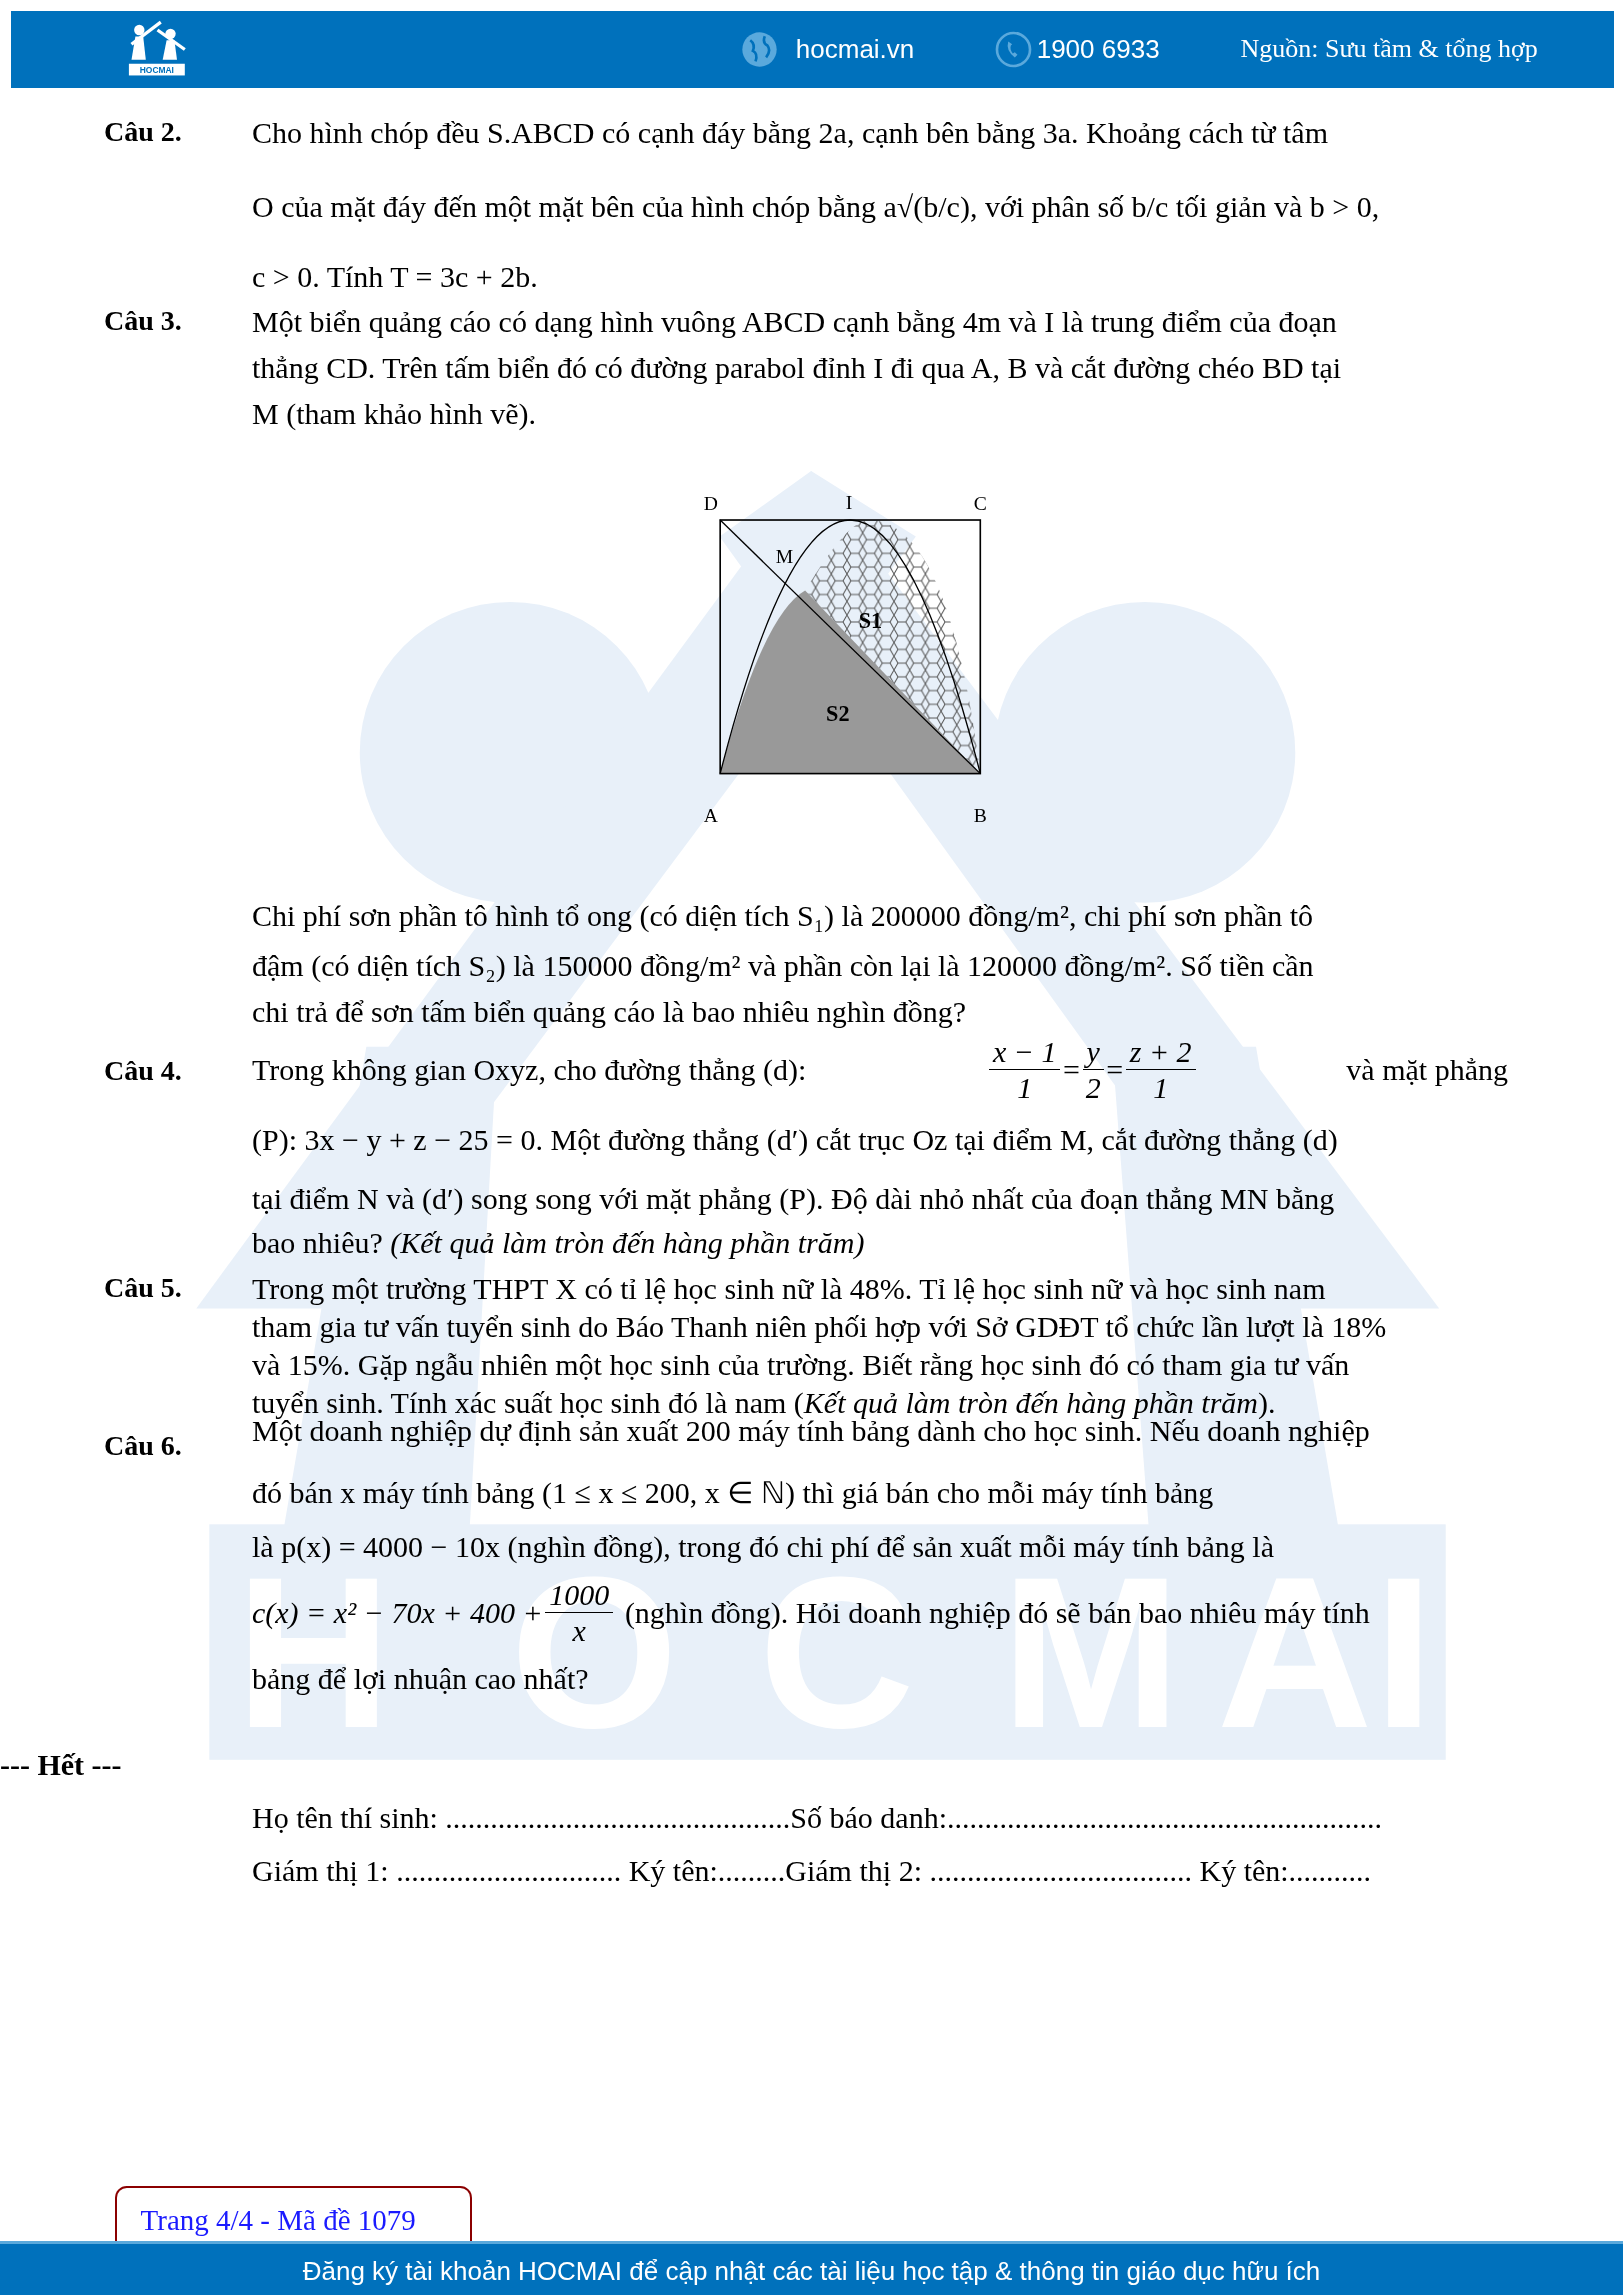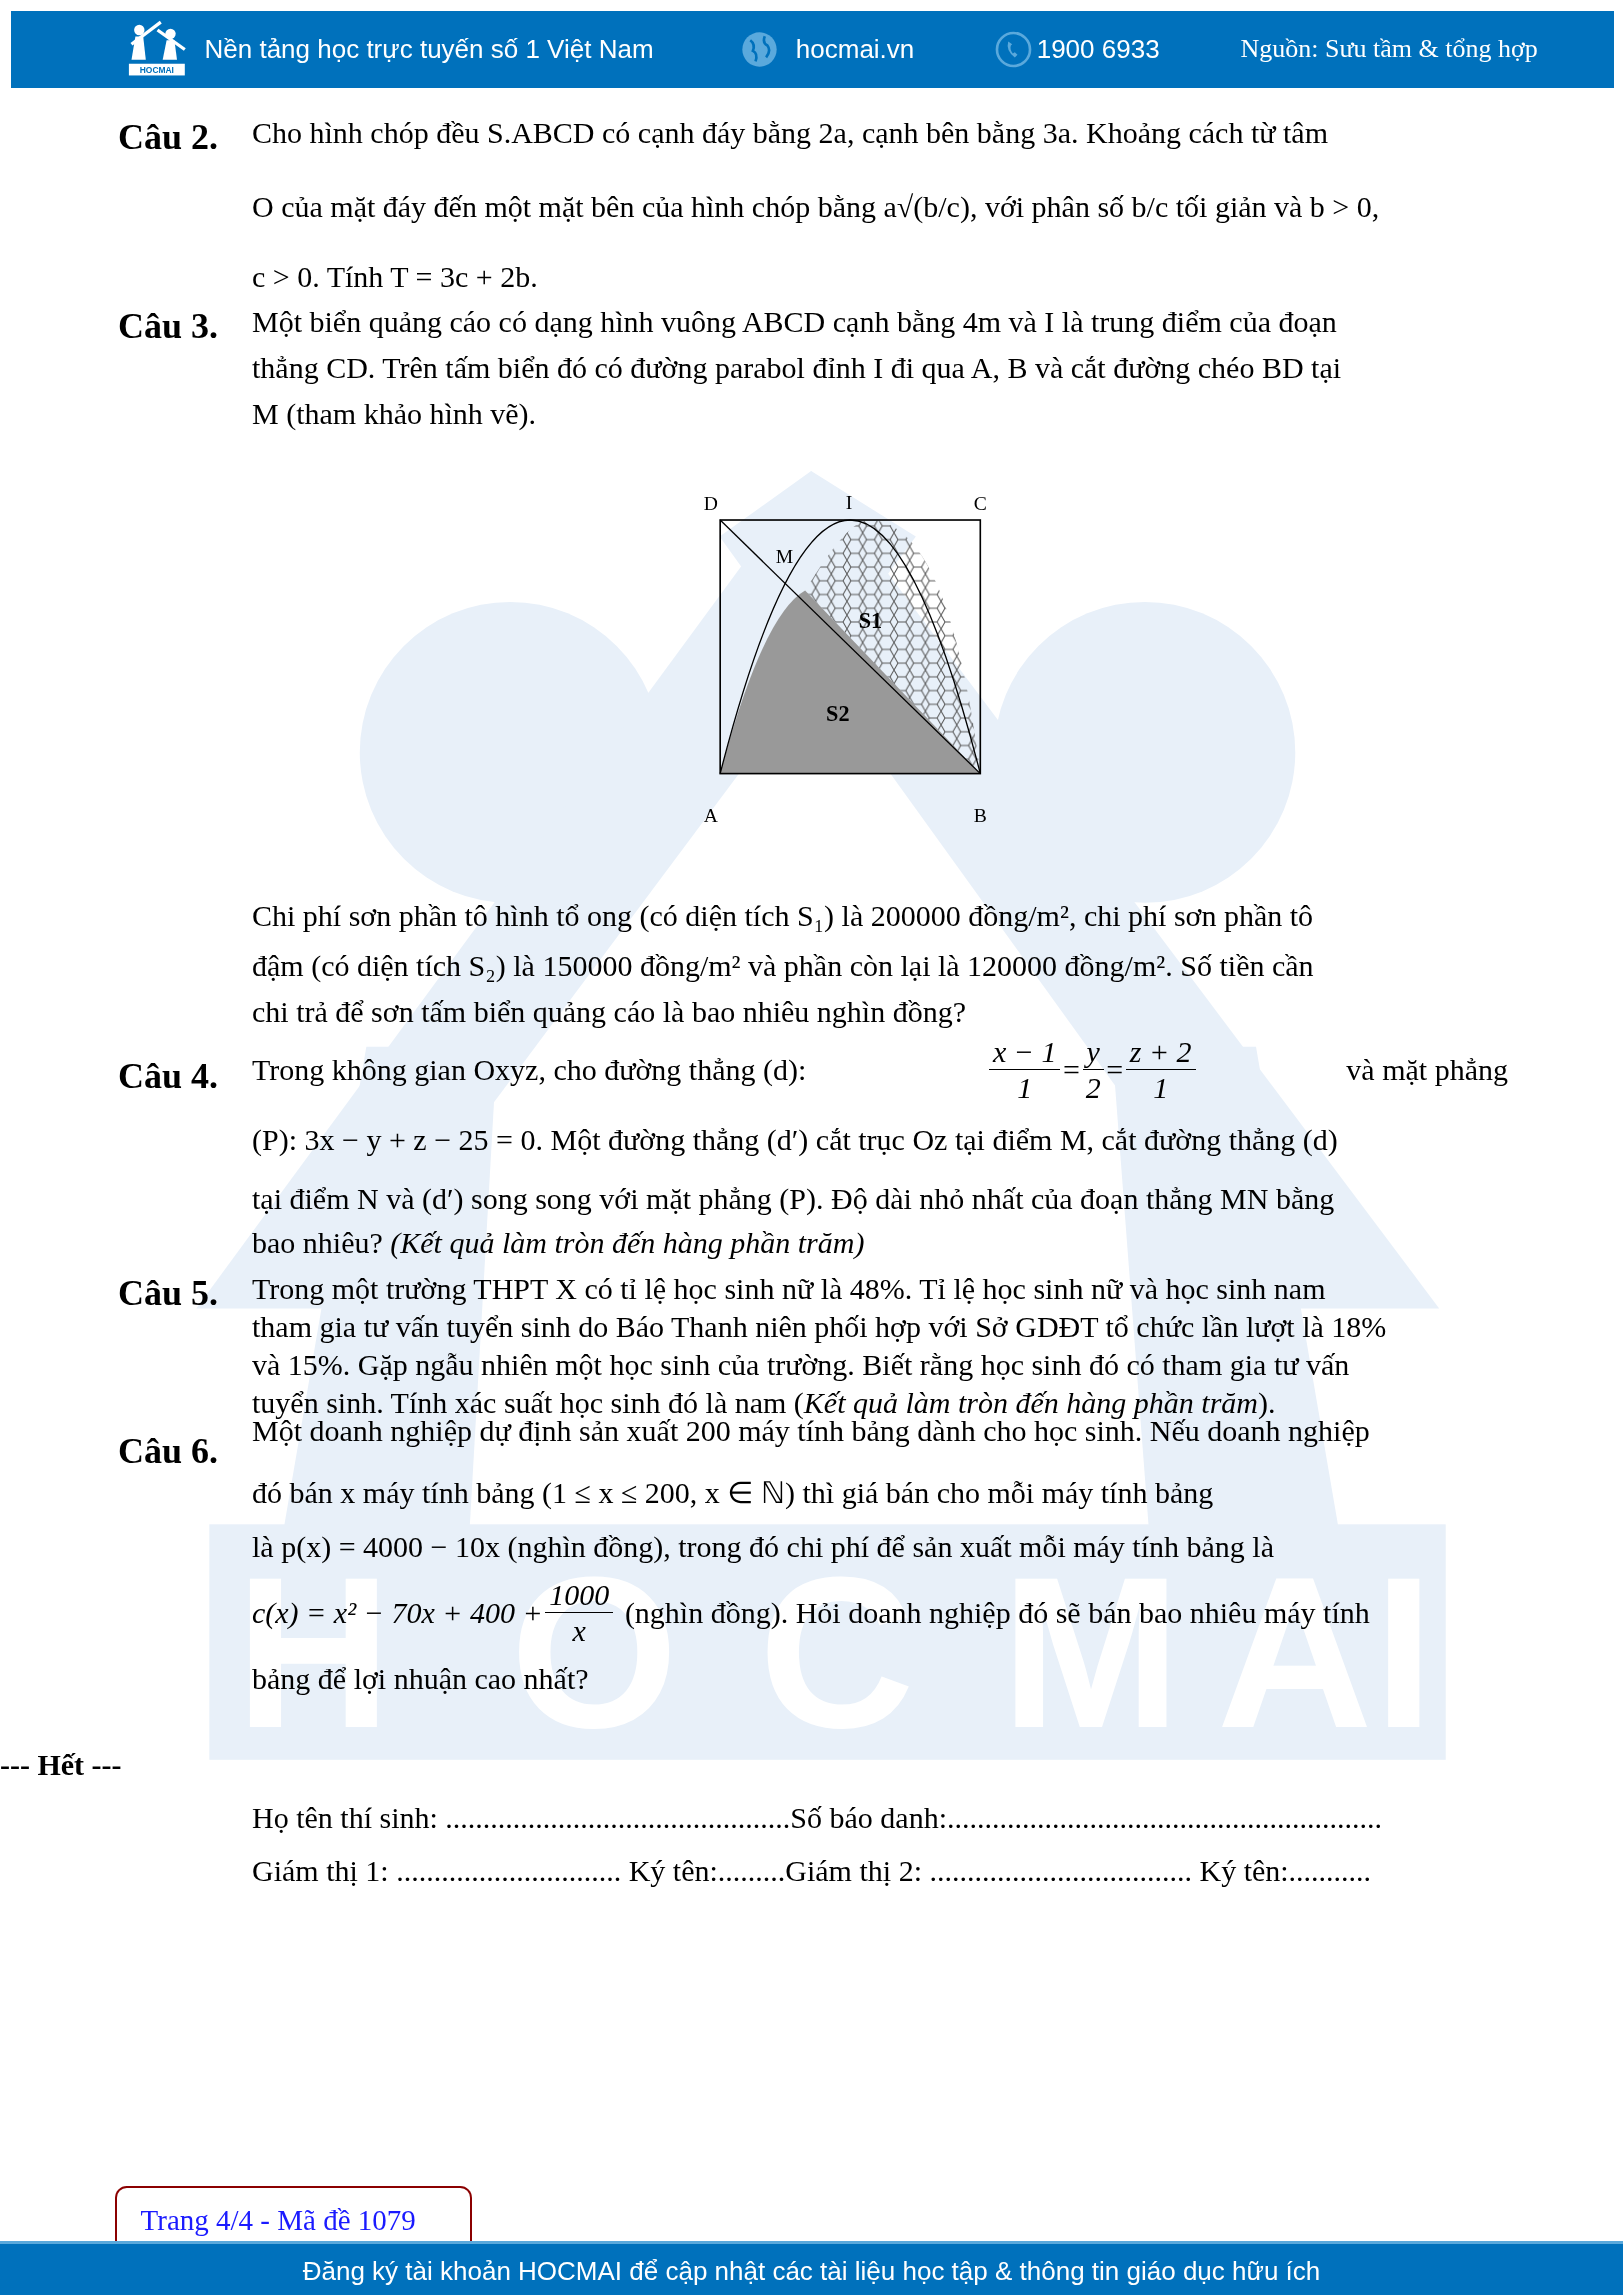--- a/index.html
+++ b/index.html
@@ -3,21 +3,21 @@
 <meta charset="utf-8">
 <style>
   html, body { margin:0; padding:0; }
   body { width:1623px; height:2295px; position:relative; background:#ffffff; overflow:hidden;
          font-family:"Liberation Serif", serif; color:#000; }
   .header { position:absolute; left:10.5px; top:10.5px; width:1603px; height:77px; background:#0071bc; }
   .hitem { position:absolute; top:0; height:77px; display:flex; align-items:center; color:#fff;
            font-family:"Liberation Sans", sans-serif; font-size:26px; }
   .logo { position:absolute; left:124px; top:18.3px; width:65px; height:59px; }
   .watermark { position:absolute; left:0; top:0; width:1623px; height:2295px; pointer-events:none; }
-  .qlabel { position:absolute; left:118px; font-weight:bold; font-size:36px; }
+  .qlabel { position:absolute; left:104px; font-weight:bold; font-size:28px; }
   .it { font-style:italic; }
   .frac { display:inline-block; vertical-align:middle; text-align:center; margin:0 2.6px; }
   .frac .num { display:block; border-bottom:1.3px solid #000; padding:0 3.9px; line-height:35px; }
   .frac .den { display:block; line-height:35px; }
   .line { position:absolute; left:252px; font-size:30px; white-space:nowrap; }
   .diagram { position:absolute; left:674px; top:471px; width:393px; height:366px; }
   .footerbar { position:absolute; left:0; top:2241px; width:1623px; height:55px; background:#0071bc; border-top:3.9px solid #5aa9dc;
                color:#fff; font-family:"Liberation Sans", sans-serif; font-size:26px; display:flex; align-items:center; justify-content:center; }
   .pagebox { position:absolute; left:115px; top:2186px; width:353px; height:65px; border:2px solid #8b0000; border-radius:11.8px; border-bottom:none;
              background:#fff; }
@@ -51,21 +51,20 @@
   <svg class="logo" viewBox="0 0 100 90" style="left:114px;top:7.9px;">
     <circle cx="22" cy="18" r="8" fill="#fff"></circle>
       <circle cx="70" cy="24" r="8" fill="#fff"></circle>
     <polygon points="16,28 28,28 32,64 10,64" fill="#fff"></polygon>
     <polygon points="64,34 76,34 80,64 58,64" fill="#fff"></polygon>
     <line x1="10" y1="40" x2="55" y2="6" stroke="#fff" stroke-width="5"></line>
     <line x1="50" y1="18" x2="92" y2="48" stroke="#fff" stroke-width="5"></line>
     <rect x="6" y="70" width="86" height="18" fill="#fff"></rect>
     <text x="49" y="84" font-size="13" font-family="Liberation Sans, sans-serif" font-weight="bold" fill="#0071bc" text-anchor="middle">HOCMAI</text>
   </svg>
-  <div class="hitem" style="left:194px;">Nền tảng học trực tuyến số 1 Việt Nam</div>
   <div class="hitem" style="left:730px;">
     <svg width="37" height="37" viewBox="0 0 56 56" style="margin-right:18.3px;">
       <circle cx="28" cy="28" r="26" fill="#5aa9dc"></circle>
       <path d="M14 14 Q22 20 18 30 Q26 34 22 46" stroke="#0071bc" stroke-width="4" fill="none"></path>
       <path d="M36 8 Q32 18 40 22 Q46 30 38 40" stroke="#0071bc" stroke-width="4" fill="none"></path>
     </svg>
     <span>hocmai.vn</span>
   </div>
   <div class="hitem" style="left:984px;">
     <svg width="37" height="37" viewBox="0 0 56 56" style="margin-right:5.2px;">

